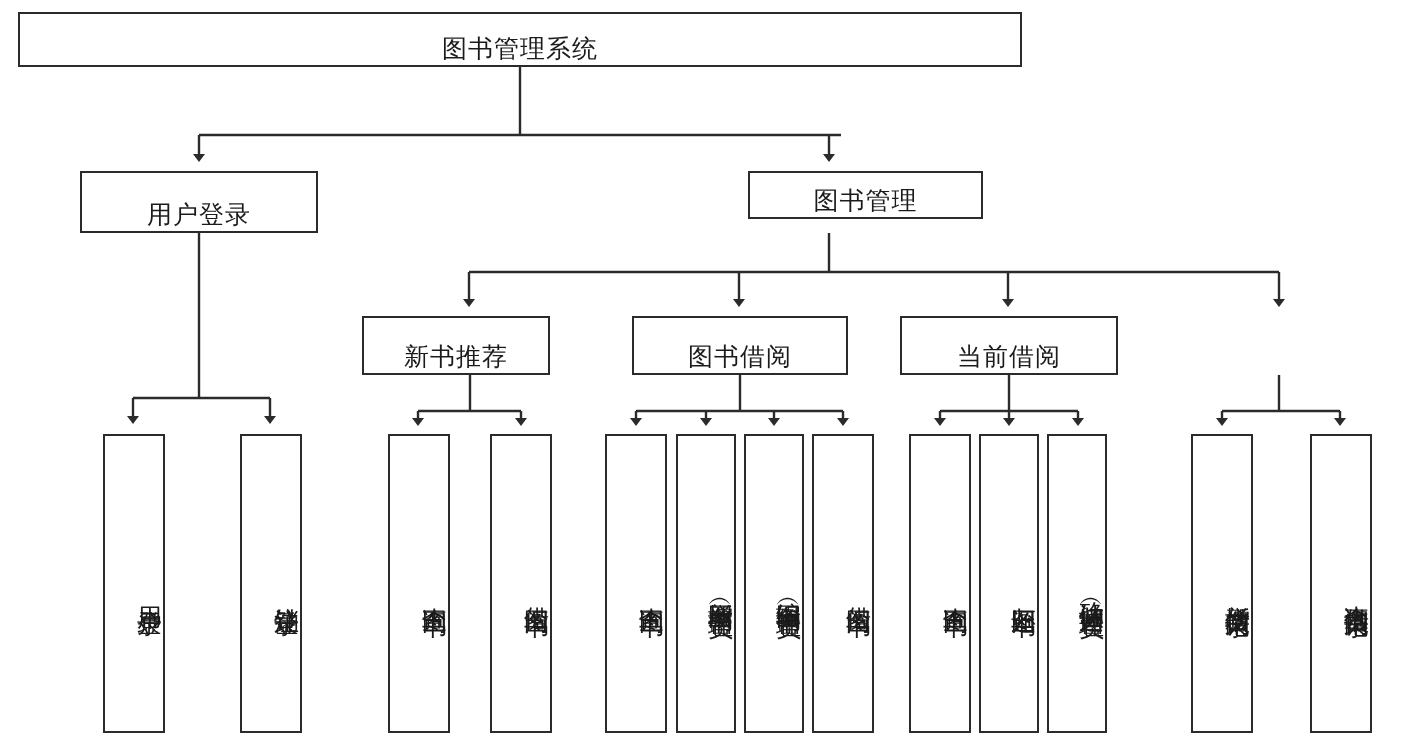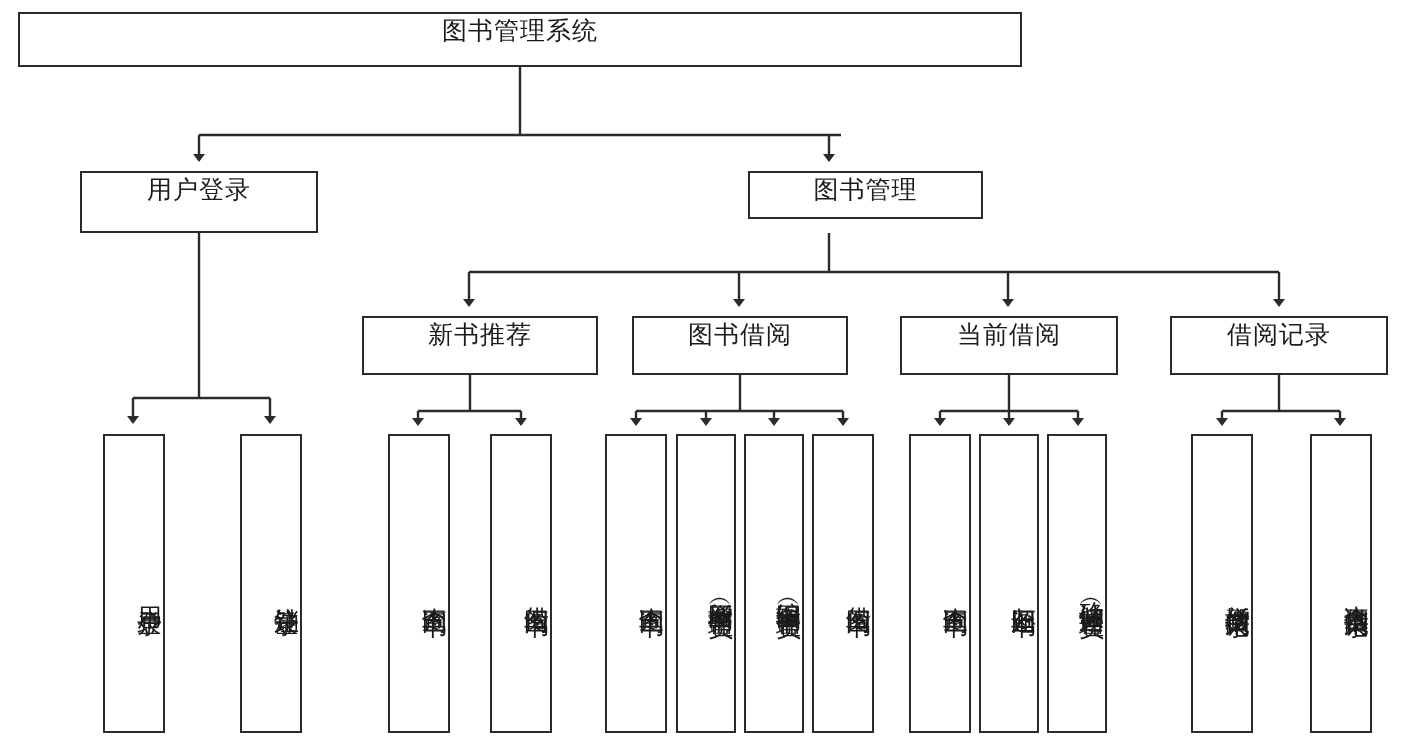--- a/index.html
+++ b/index.html
@@ -12,21 +12,21 @@
   }
   #canvas{position:absolute;left:0;top:0;width:1405px;height:747px;}
   svg.wires{position:absolute;left:0;top:0;width:1405px;height:747px;pointer-events:none;}
 
   .node{
     position:absolute;
     box-sizing:border-box;
     background:#ffffff;
     border:2px solid #2b2b2b;
     display:flex;
-    align-items:flex-start;
+    align-items:flex-end;
     justify-content:center;
     color:#1b1b1b;
   }
   .node.h{ font-size:25px; letter-spacing:1px; }
   .node.root{ font-size:25px; }
 
   .node.v{
     writing-mode:vertical-rl;
     text-orientation:upright;
     font-size:25px;
@@ -113,35 +113,32 @@
   </div>
 
   <div class="node h" style="left:80px;top:171px;width:238px;height:62px;">
     <span>用户登录</span>
   </div>
 
   <div class="node h" style="left:748px;top:171px;width:235px;height:48px;">
     <span>图书管理</span>
   </div>
 
-  <div class="node h" style="left:362px;top:316px;width:236px;height:59px;">
+  <div class="node h" style="left:362px;top:316px;width:188px;height:59px;">
     <span>新书推荐</span>
   </div>
 
   <div class="node h" style="left:900px;top:316px;width:218px;height:59px;">
     <span>当前借阅</span>
   </div>
 
   <div class="node h" style="left:632px;top:316px;width:216px;height:59px;">
     <span>图书借阅</span>
   </div>
 
-  <div class="node h" style="left:1170px;top:316px;width:218px;height:59px;">
-    <span>借阅记录</span>
-  </div>
 
   <div class="node v" style="left:103px;top:434px;width:62px;height:299px;">
     <span class="vt">用户登录</span>
   </div>
   <div class="node v" style="left:240px;top:434px;width:62px;height:299px;">
     <span class="vt">注销登录</span>
   </div>
 
   <div class="node v" style="left:388px;top:434px;width:62px;height:299px;">
     <span class="vt">查询图书</span>

